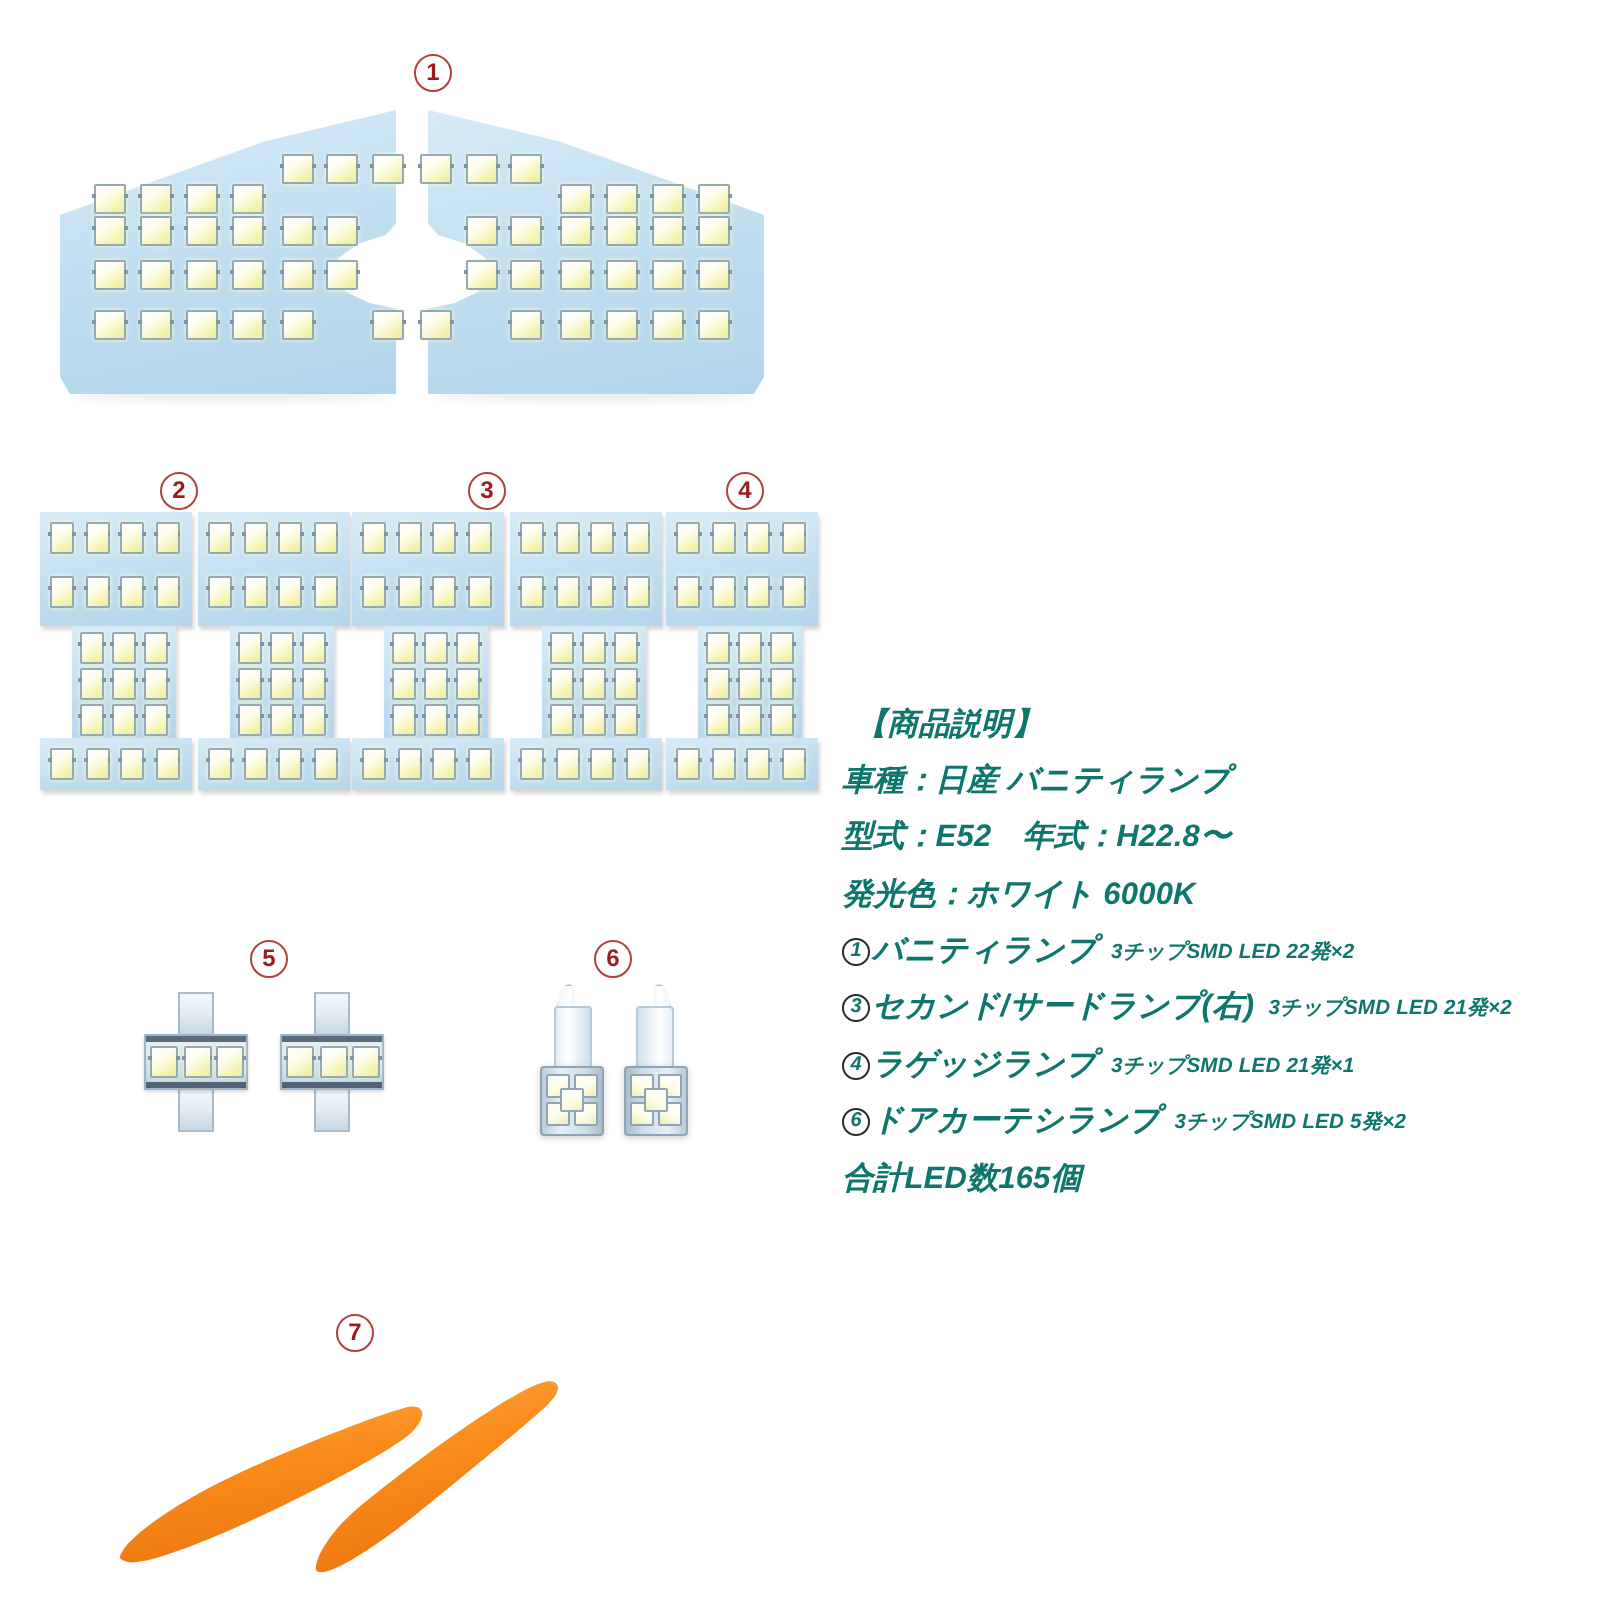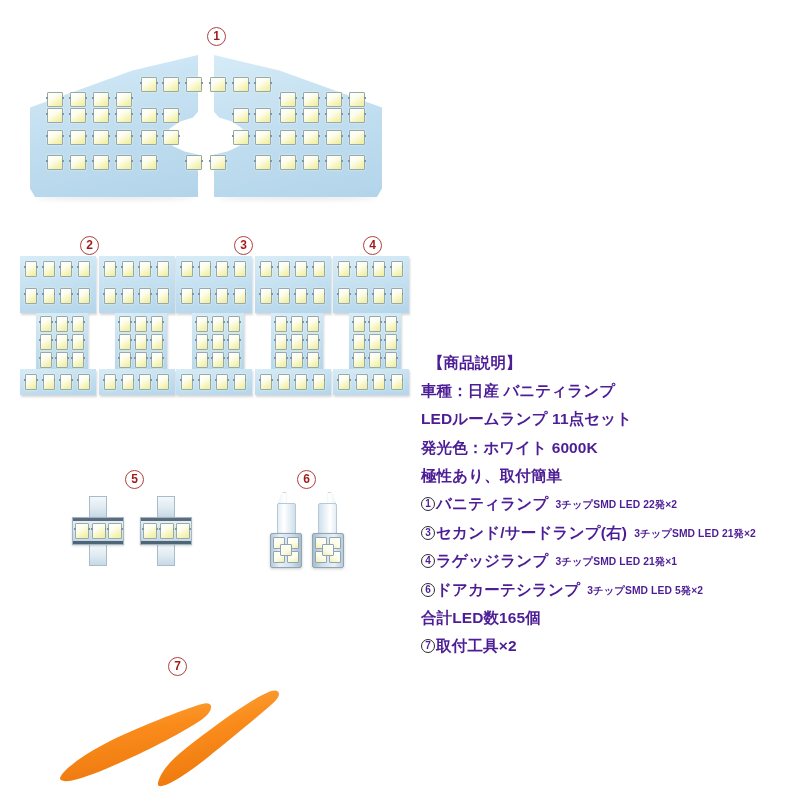--- a/index.html
+++ b/index.html
@@ -137,21 +137,22 @@
   }
 
   
   .tool { position: absolute; }
 
   
   #spec {
     position: absolute;
     left: 421px; top: 349px;
     width: 378px;
-    color: #4c1d95;
+    color: #0f766e;
+    font-style: italic;
   }
   .spec-line {
     font-size: 15.5px;
     font-weight: bold;
     line-height: 28.2px;
     white-space: nowrap;
     letter-spacing: 0.1px;
   }
   .spec-line.indent { padding-left: 7px; }
   .item-line {
@@ -469,30 +470,26 @@
       <path d="M103,111 C104,104 112,92 124,82 C142,67 170,46 192,32
                C208,22 218,17 222,19 C226,21 224,26 216,33
                C200,47 172,70 152,86 C137,98 122,108 113,112
                C106,115 102,115 103,111 Z" fill="url(#orng2)"></path>
     </svg>
   </div>
 
   <div id="spec">
     <div class="spec-line indent">【商品説明】</div>
     <div class="spec-line">車種：日産 バニティランプ</div>
-    <div class="spec-line">LEDルームランプ 11点セット</div>
+    <div class="spec-line">型式：E52　年式：H22.8〜</div>
     <div class="spec-line">発光色：ホワイト 6000K</div>
-    <div class="spec-line">極性あり、取付簡単</div>
 
     <div id="item-list">
         <div class="item-line"><span class="circnum">1</span><span class="item-main">バニティランプ</span><span class="item-sub">3チップSMD LED 22発×2</span></div>
         <div class="item-line"><span class="circnum">3</span><span class="item-main">セカンド/サードランプ(右)</span><span class="item-sub">3チップSMD LED 21発×2</span></div>
         <div class="item-line"><span class="circnum">4</span><span class="item-main">ラゲッジランプ</span><span class="item-sub">3チップSMD LED 21発×1</span></div>
         <div class="item-line"><span class="circnum">6</span><span class="item-main">ドアカーテシランプ</span><span class="item-sub">3チップSMD LED 5発×2</span></div>
       </div>
 
     <div class="spec-line">合計LED数165個</div>
-    <div class="item-line">
-      <span class="circnum">7</span><span class="item-main">取付工具×2</span>
-    </div>
   </div>
 
 </div>
 
 </body></html>

